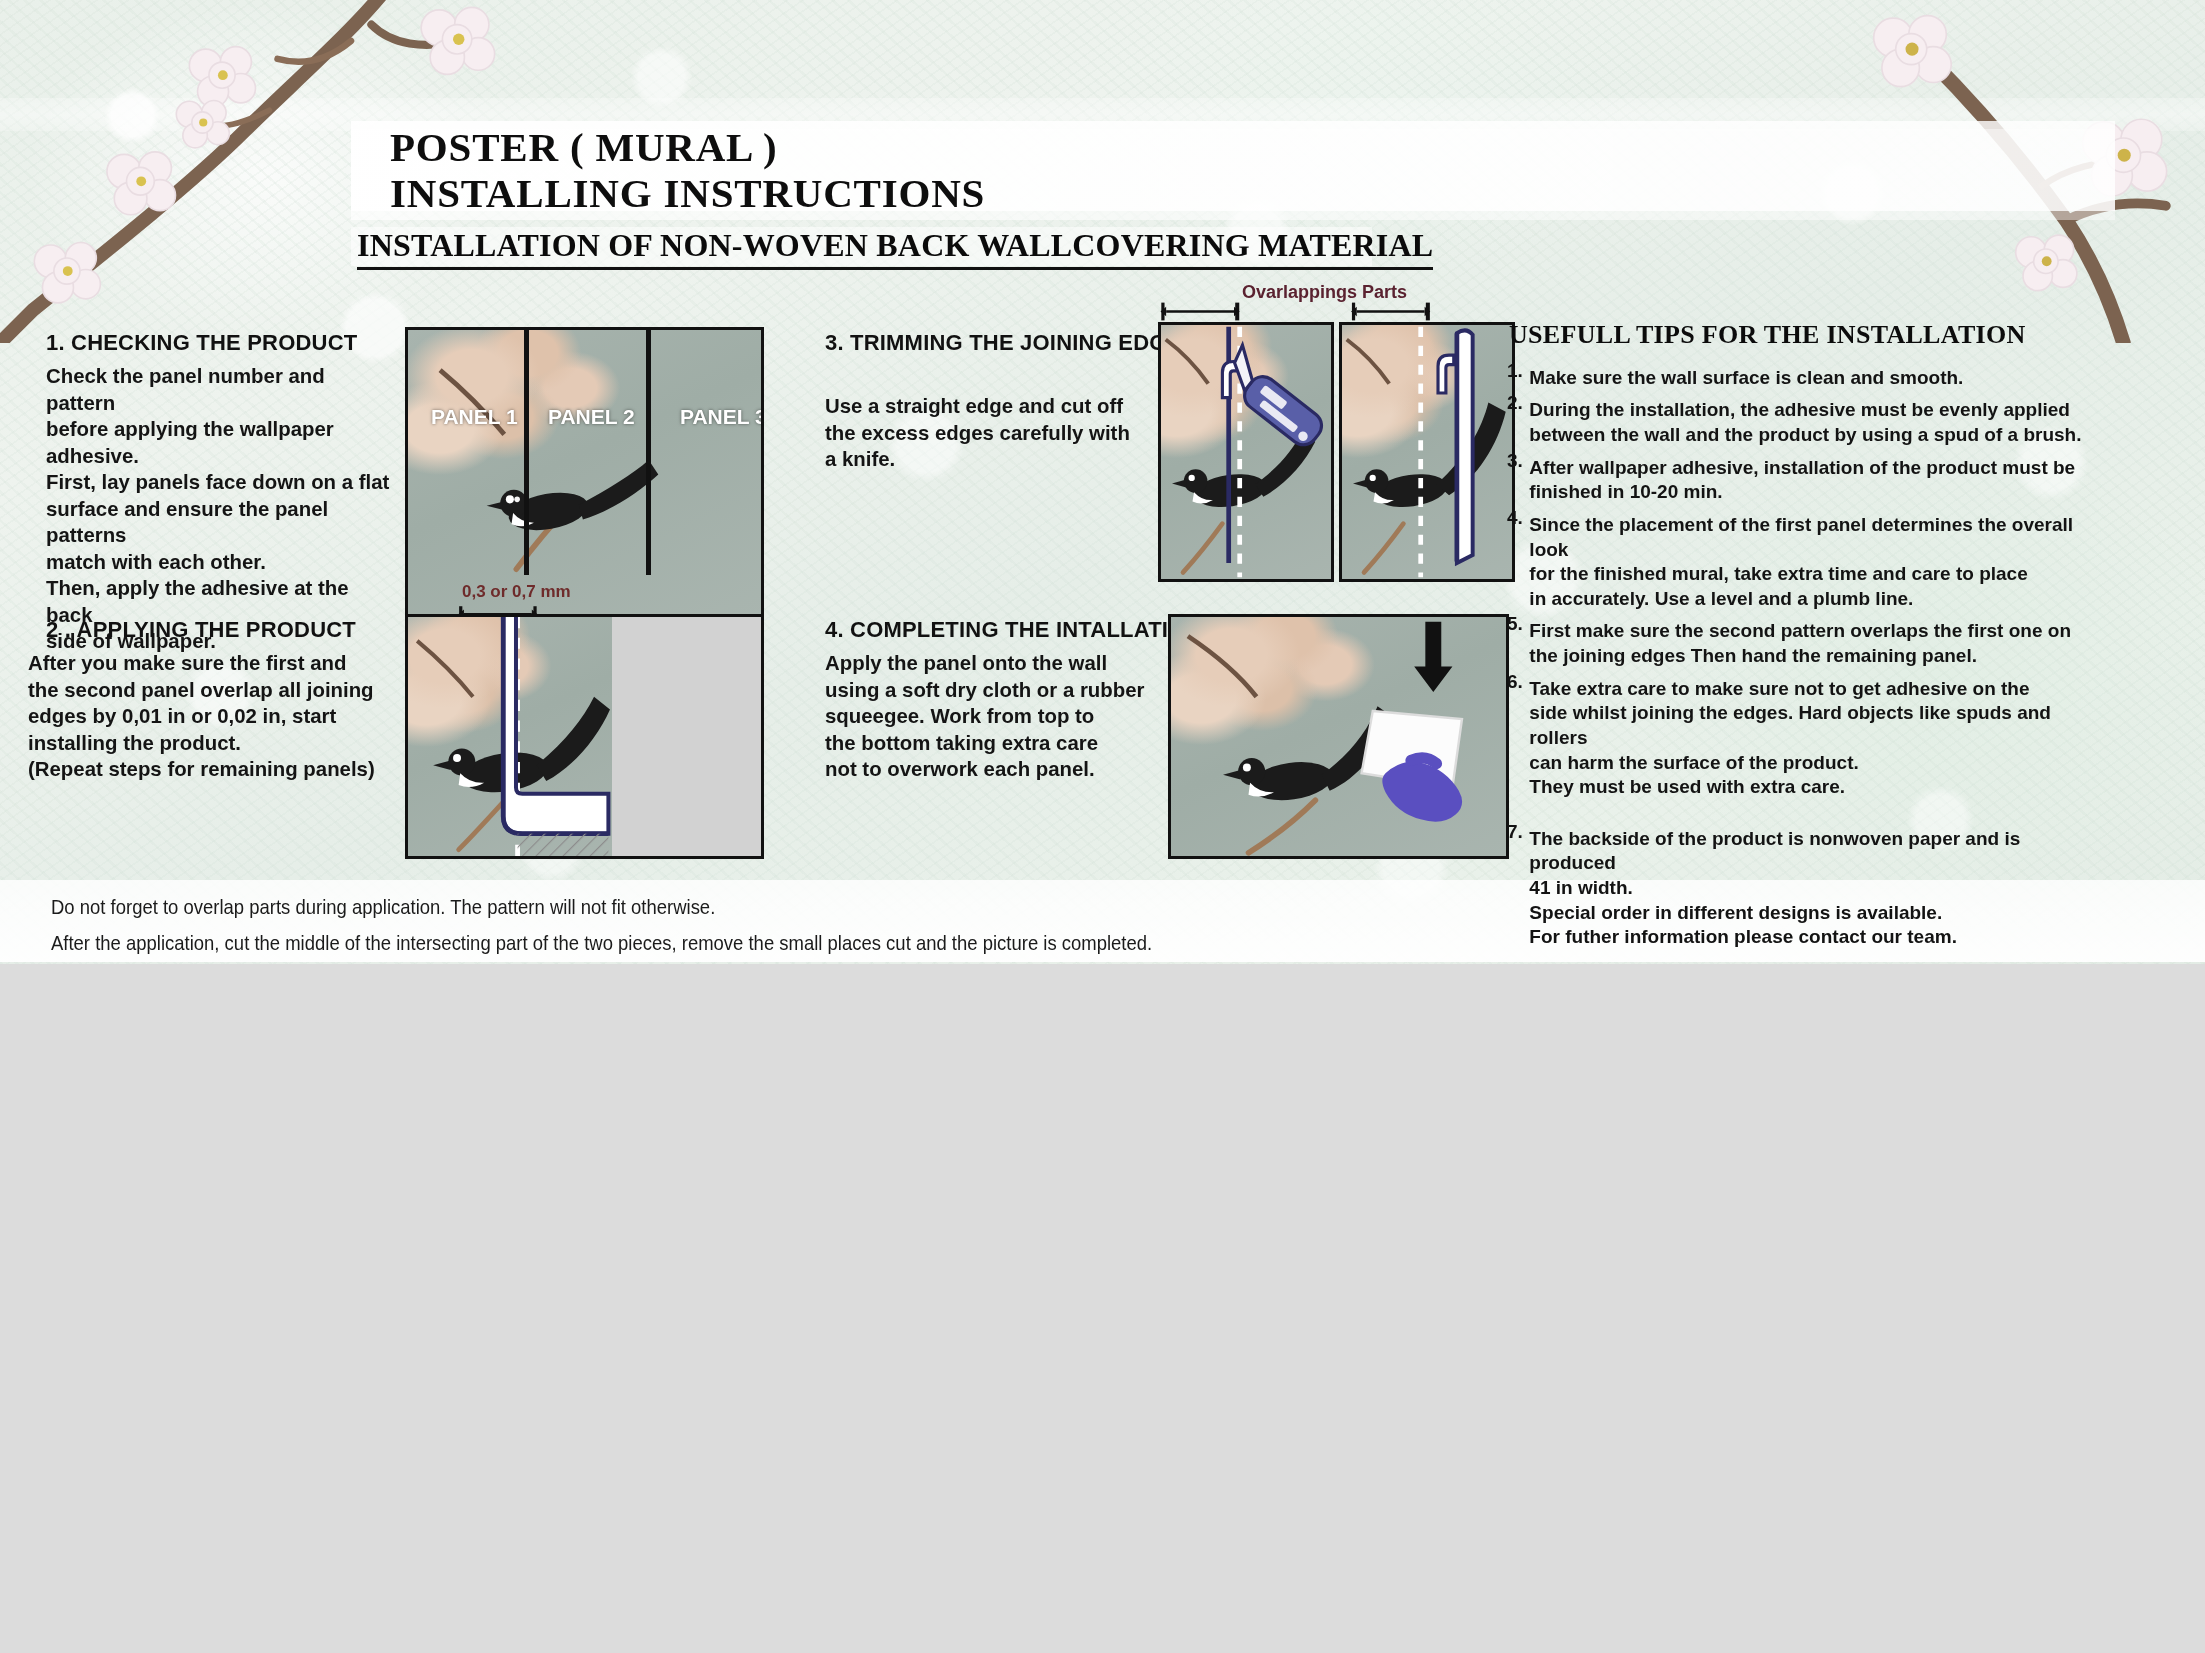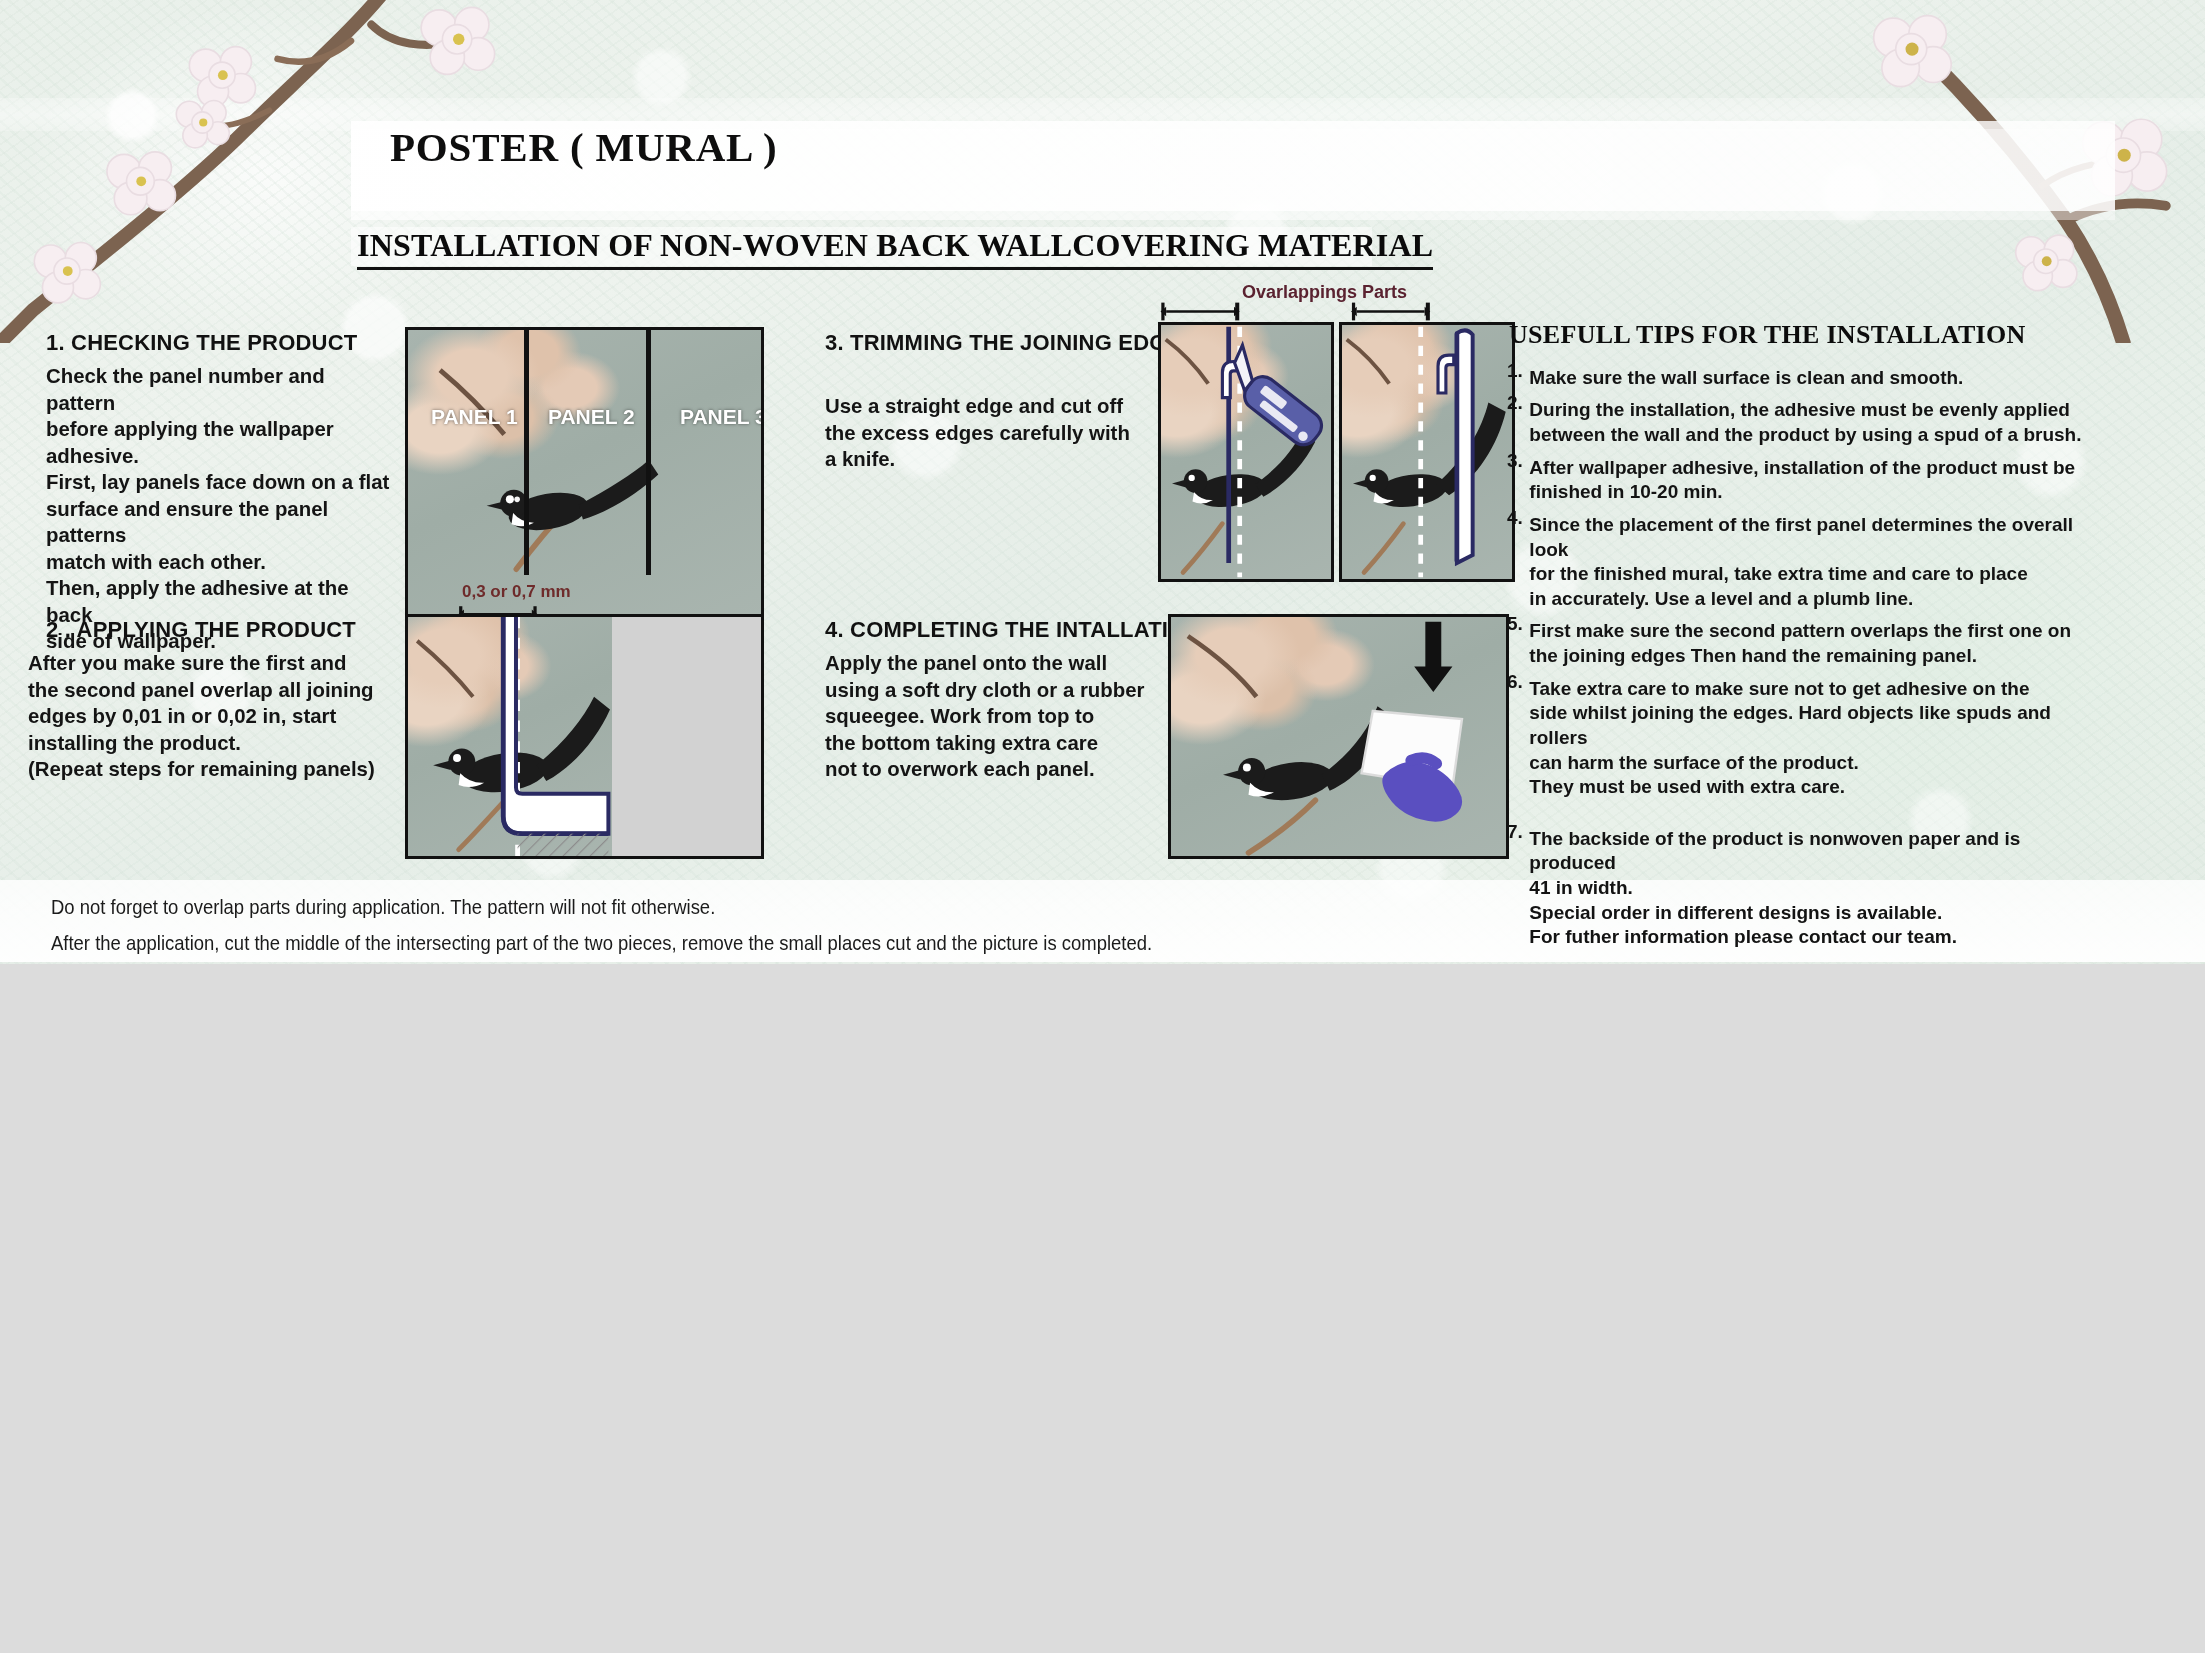--- a/index.html
+++ b/index.html
@@ -248,20 +248,21 @@
             <circle cx="-10" cy="18" r="18"></circle>
             <circle cx="0" cy="0" r="15"></circle>
           <circle cx="1" cy="0" r="6" fill="#cdb34a" stroke="none"></circle>
         </g>
       </g>
     </svg>
 
     <div id="title-band"></div>
     <div id="title-band2"></div>
     <div class="title-line" id="title1">POSTER ( MURAL )</div>
+    <div class="title-line" id="title2">INSTALLING INSTRUCTIONS</div>
     <div id="subtitle-band"></div>
     <div id="subtitle">INSTALLATION OF NON-WOVEN BACK WALLCOVERING MATERIAL</div>
 
     <div class="step-head" style="left:46px; top:330px;">1. CHECKING THE PRODUCT</div>
     <div class="step-body" style="left:46px; top:363px; width:351px;">Check the panel number and pattern
 before applying the wallpaper adhesive.
 First, lay panels face down on a flat
 surface and ensure the panel patterns
 match with each other.
 Then, apply the adhesive at the back

